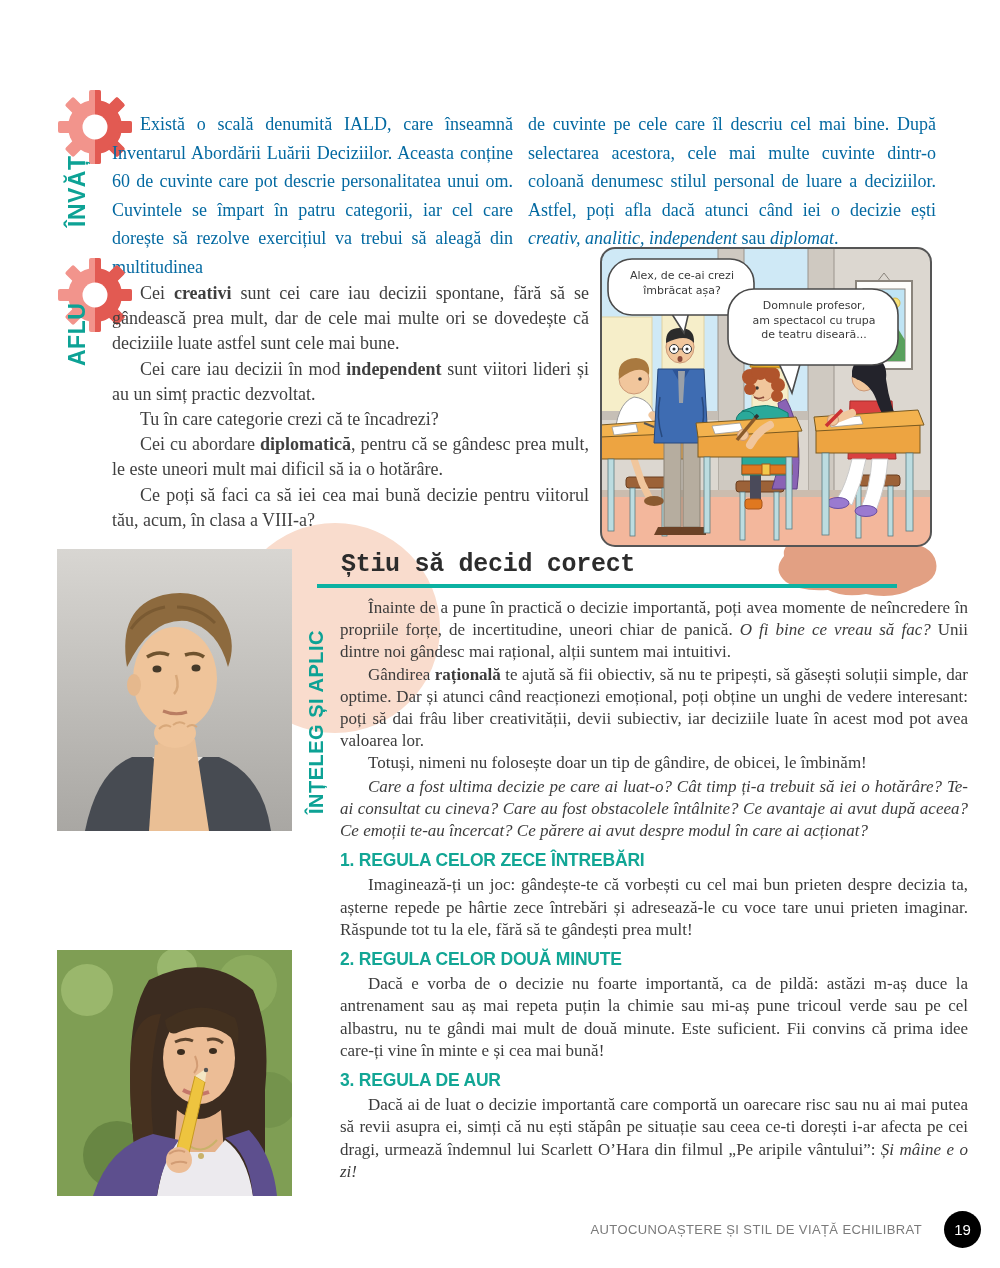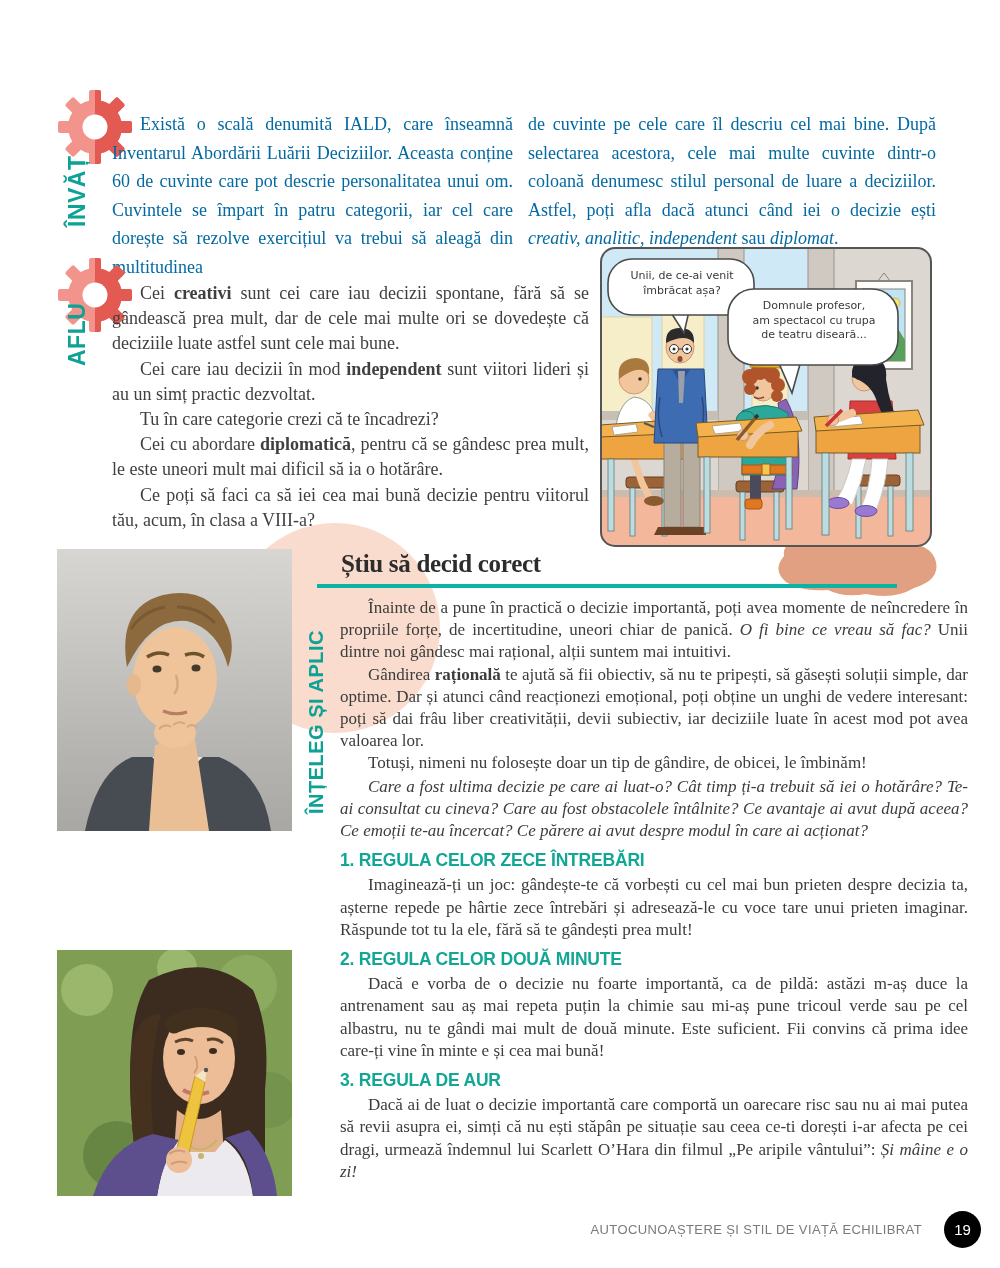--- a/index.html
+++ b/index.html
@@ -21,21 +21,21 @@
   
   .vlabel{position:absolute;font-family:"Liberation Sans",sans-serif;font-weight:700;color:#0da295;
           transform:rotate(-90deg);transform-origin:0 0;white-space:nowrap;line-height:30px;}
   #label-invat{left:62px;top:227px;font-size:23px;letter-spacing:0.5px;}
   #label-aflu{left:62px;top:366px;font-size:23px;letter-spacing:0.5px;}
   #label-inteleg{left:301px;top:814px;font-size:20px;letter-spacing:0.5px;}
   
   #pink-circle{left:230px;top:523px;width:210px;height:210px;border-radius:50%;background:#f9dccd;z-index:0;}
   #salmon-blob{left:770px;top:526px;width:172px;height:86px;z-index:0;}
   #heading-rule{left:317px;top:584px;width:580px;height:4px;background:#0cb2a2;z-index:2;}
-  #main-heading{left:341px;top:550px;font-family:Liberation Serif, serif;font-weight:700;
+  #main-heading{left:341px;top:550px;font-family:Liberation Mono, monospace;font-weight:700;
                 font-size:25px;color:#2c2c2c;letter-spacing:-0.3px;z-index:2;}
   .gear{position:absolute;width:80px;height:80px;}
   #gear1{left:55px;top:87px;}
   #gear2{left:55px;top:255px;}
   
   #comic{left:600px;top:247px;width:332px;height:300px;z-index:1;}
   .bubble-text{position:absolute;font-family:"DejaVu Sans",sans-serif;font-size:11px;
                line-height:14.5px;color:#3a3a3a;text-align:center;}
   #b1text{left:12px;top:22px;width:140px;}
   #b2text{left:132px;top:52px;width:164px;}
@@ -265,21 +265,21 @@
         <line x1="226" y1="179" x2="242" y2="163" stroke="#cc3333" stroke-width="3.5"></line>
 
         <path d="M70 64 L90 60 L84 86 Z" fill="#ffffff" stroke="#4a4a4a" stroke-width="1.6"></path>
         <rect x="8" y="12" width="146" height="56" rx="24" fill="#ffffff" stroke="#4a4a4a" stroke-width="1.6"></rect>
         <path d="M178 114 L202 110 L192 146 Z" fill="#ffffff" stroke="#4a4a4a" stroke-width="1.6"></path>
         <rect x="128" y="42" width="170" height="76" rx="26" fill="#ffffff" stroke="#4a4a4a" stroke-width="1.6"></rect>
       </g>
       <rect x="1" y="1" width="330" height="298" rx="14" fill="none" stroke="#555555" stroke-width="2"></rect>
     </svg>
     <div id="b1text" class="bubble-text">
-      <div>Unii, de ce-ai venit</div>
+      <div>Alex, de ce-ai crezi</div>
       <div>îmbrăcat așa?</div>
     </div>
     <div id="b2text" class="bubble-text">
       <div>Domnule profesor,</div>
       <div>am spectacol cu trupa</div>
       <div>de teatru diseară...</div>
     </div>
   </div>
 
   <div id="main-heading" class="abs">Știu să decid corect</div>

